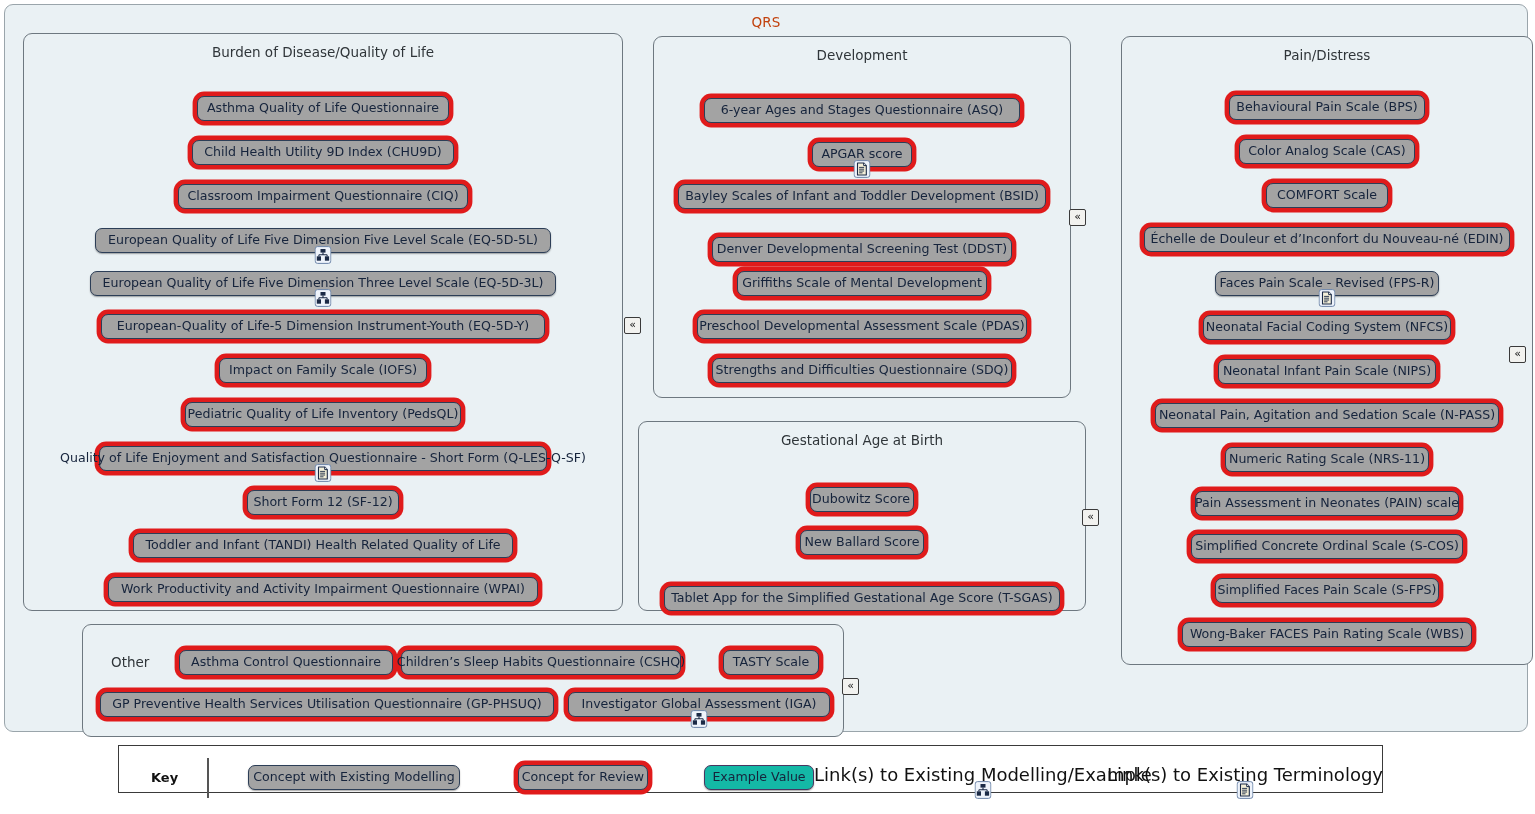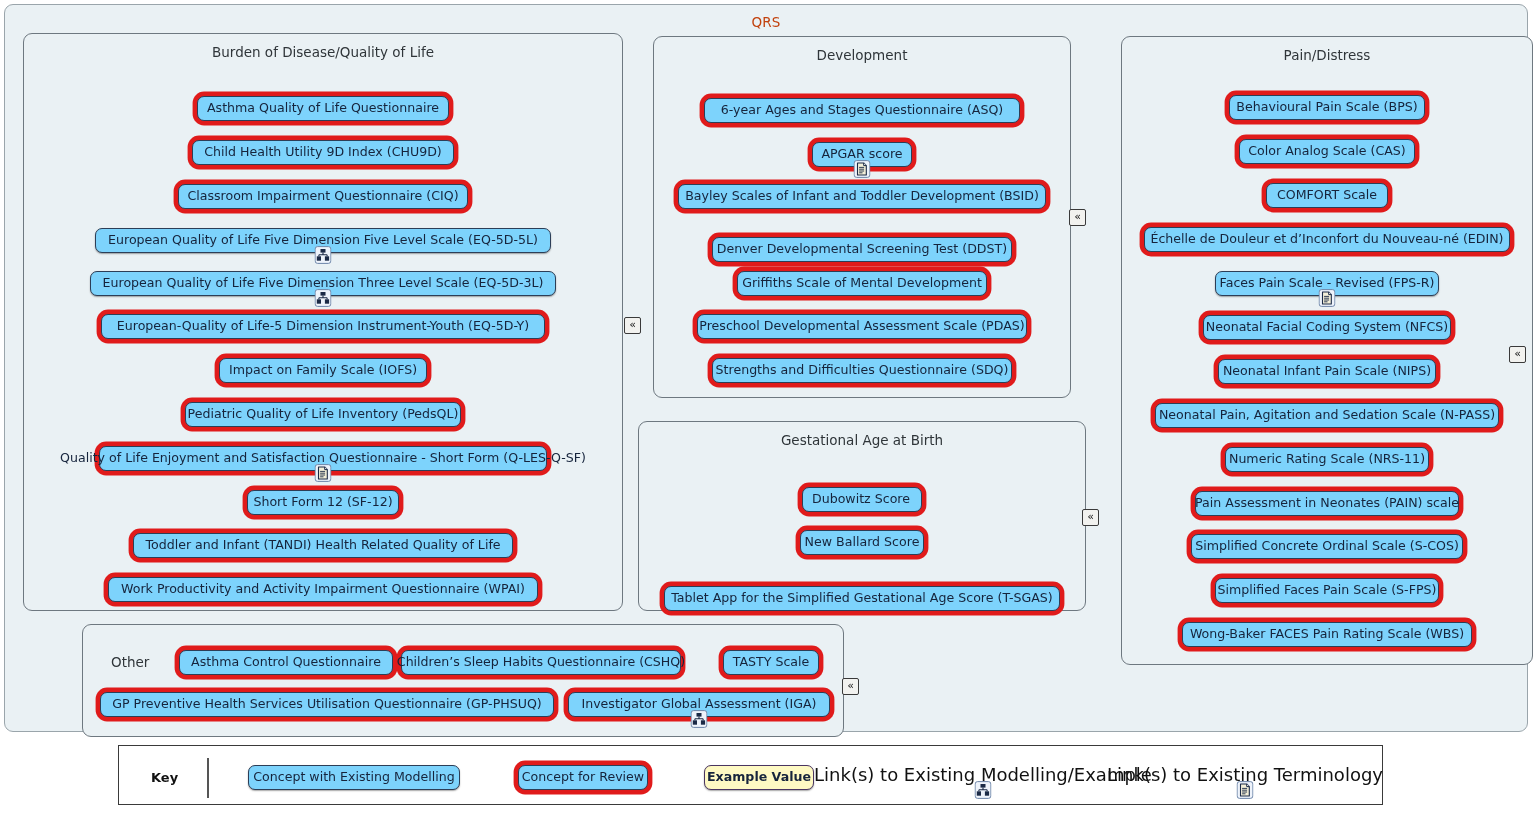--- a/index.html
+++ b/index.html
@@ -52,21 +52,21 @@
     width: 100%;
     text-align: center;
     font-size: 13.5px;
     color: #2f3539;
   }
 
   
   .node {
     position: absolute;
     box-sizing: border-box;
-    background: #7dd3fc;
+    background: #a3a3a3;
     color: #16243c;
     font-size: 12.6px;
     line-height: 1;
     white-space: nowrap;
     display: flex;
     align-items: center;
     justify-content: center;
     border-radius: 7px;
     height: 25px;
     padding: 0 9px;
@@ -76,24 +76,23 @@
   .node.modelling {
     border: 1.4px solid #2c3e57;
     box-shadow: 0 1px 1.5px rgba(0,0,0,.35);
   }
   
   .node.review {
     border: 1.3px solid #2c3e57;
     box-shadow: 0 0 0 4.4px #e01b1b, 0 1px 2px rgba(0,0,0,.35);
   }
   .node.example {
-    background: #fef9c3;
+    background: #14b8a6;
     border: 1.4px solid #4a3560;
     box-shadow: 0 1px 1.5px rgba(0,0,0,.35);
-    font-weight: bold;
   }
   .node.left-anchor { transform: none; }
 
   
   .badge {
     position: absolute;
     width: 17px;
     height: 18px;
     transform: translateX(-50%);
     z-index: 6;
@@ -115,21 +114,21 @@
     font-family: "DejaVu Sans", "Liberation Sans", sans-serif;
     z-index: 8;
   }
 
   
   .key-box {
     position: absolute;
     left: 118px;
     top: 745px;
     width: 1265px;
-    height: 60px;
+    height: 48px;
     background: #ffffff;
     border: 1.3px solid #3a3a3a;
     box-sizing: border-box;
   }
   .key-label {
     position: absolute;
     left: 32px;
     top: 24px;
     font-size: 13px;
     font-weight: bold;
@@ -219,21 +218,21 @@
     <div class="node review" style="left:50%; top:200px; width:300px;">Denver Developmental Screening Test (DDST)</div>
     <div class="node review" style="left:50%; top:234px; width:250px;">Griffiths Scale of Mental Development</div>
     <div class="node review" style="left:50%; top:277px; width:330px;">Preschool Developmental Assessment Scale (PDAS)</div>
     <div class="node review" style="left:50%; top:321px; width:300px;">Strengths and Difficulties Questionnaire (SDQ)</div>
   </div>
   <div class="collapse-mark" style="left:1064px; top:204px;">«</div>
 
   <div class="group" style="left:633px; top:416px; width:448px; height:190px;">
     <div class="group-title">Gestational Age at Birth</div>
 
-    <div class="node review" style="left:50%; top:65px;  width:120px;padding-left:7px;">Dubowitz Score</div>
+    <div class="node review" style="left:50%; top:65px;  width:104px;padding-left:7px;">Dubowitz Score</div>
     <div class="node review" style="left:50%; top:108px; width:124px;">New Ballard Score</div>
     <div class="node review" style="left:50%; top:164px; width:396px;">Tablet App for the Simplified Gestational Age Score (T-SGAS)</div>
   </div>
   <div class="collapse-mark" style="left:1077px; top:504px;">«</div>
 
   <div class="group" style="left:1094px; top:31px; width:412px; height:629px;margin-left:22px;">
     <div class="group-title">Pain/Distress</div>
 
     <div class="node review" style="left:50%; top:58px;  width:196px;">Behavioural Pain Scale (BPS)</div>
     <div class="node review" style="left:50%; top:102px; width:176px;">Color Analog Scale (CAS)</div>

